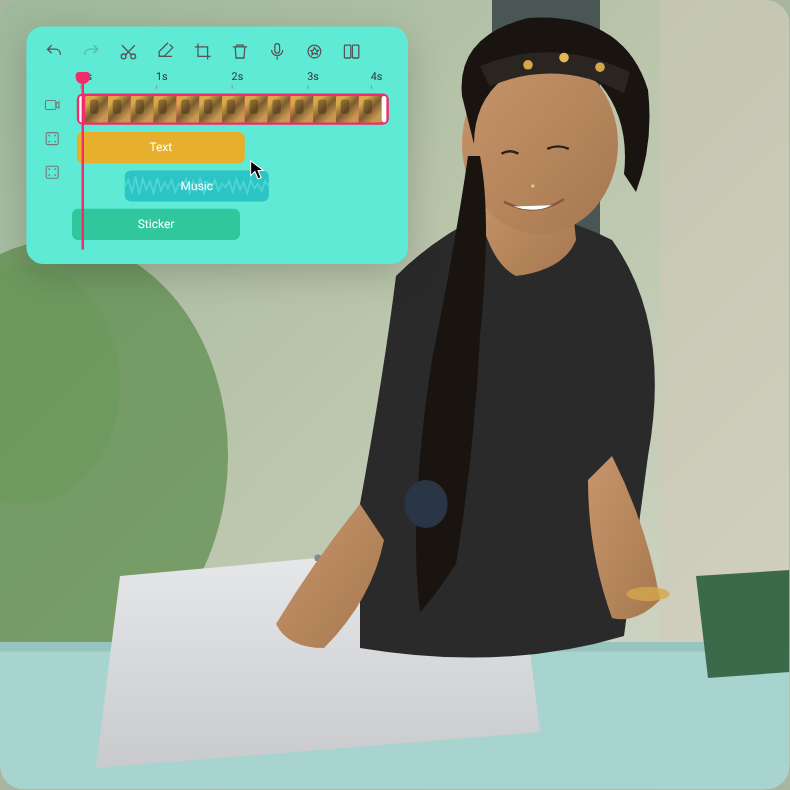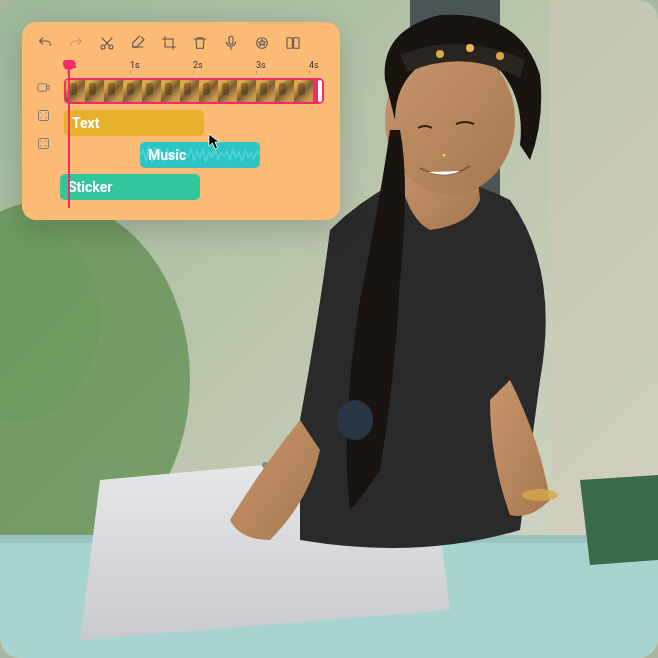--- a/index.html
+++ b/index.html
@@ -18,21 +18,21 @@
       border-radius: 20px;
       overflow: hidden;
     }
     .photo-bg svg { width: 100%; height: 100%; }
 
     .editor-panel {
       position: absolute;
       top: 22px;
       left: 22px;
       width: 318px;
-      background: #fdba74;
+      background: #5eead4;
       border-radius: 14px;
       box-shadow: 0 8px 30px rgba(0,0,0,0.18);
       padding: 10px 12px 14px 12px;
     }
     .toolbar {
       display: flex;
       align-items: center;
       gap: 13px;
       padding: 2px 2px 8px 2px;
     }
@@ -113,24 +113,25 @@
       background: #f32b6a;
       border-radius: 3px 3px 6px 6px;
     }
     .track {
       height: 26px;
       border-radius: 5px;
       margin-bottom: 6px;
       display: flex;
       align-items: center;
       padding: 0 8px;
-      font-size: 14px;
+      font-size: 10px;
       color: #fff;
-      font-weight: 700;
-      position: relative;
+      font-weight: 400;
+      position: relative;
+      justify-content: center;
     }
     .track-video {
       background: #f32b6a;
       width: 260px;
       margin-left: 4px;
       overflow: hidden;
       display: flex;
       gap: 0;
       padding: 2px;
     }
@@ -164,21 +165,21 @@
     .track-video-handle.right { right: 2px; }
 
     .track-text {
       background: #e6b02c;
       width: 140px;
       margin-left: 4px;
     }
     .track-music {
       background: #2bc5c5;
       width: 120px;
-      margin-left: 80px;
+      margin-left: 44px;
       position: relative;
       overflow: hidden;
     }
     .waveform {
       position: absolute;
       inset: 0;
       opacity: 0.5;
     }
     .track-music span { position: relative; z-index: 1; }
     .track-sticker {

